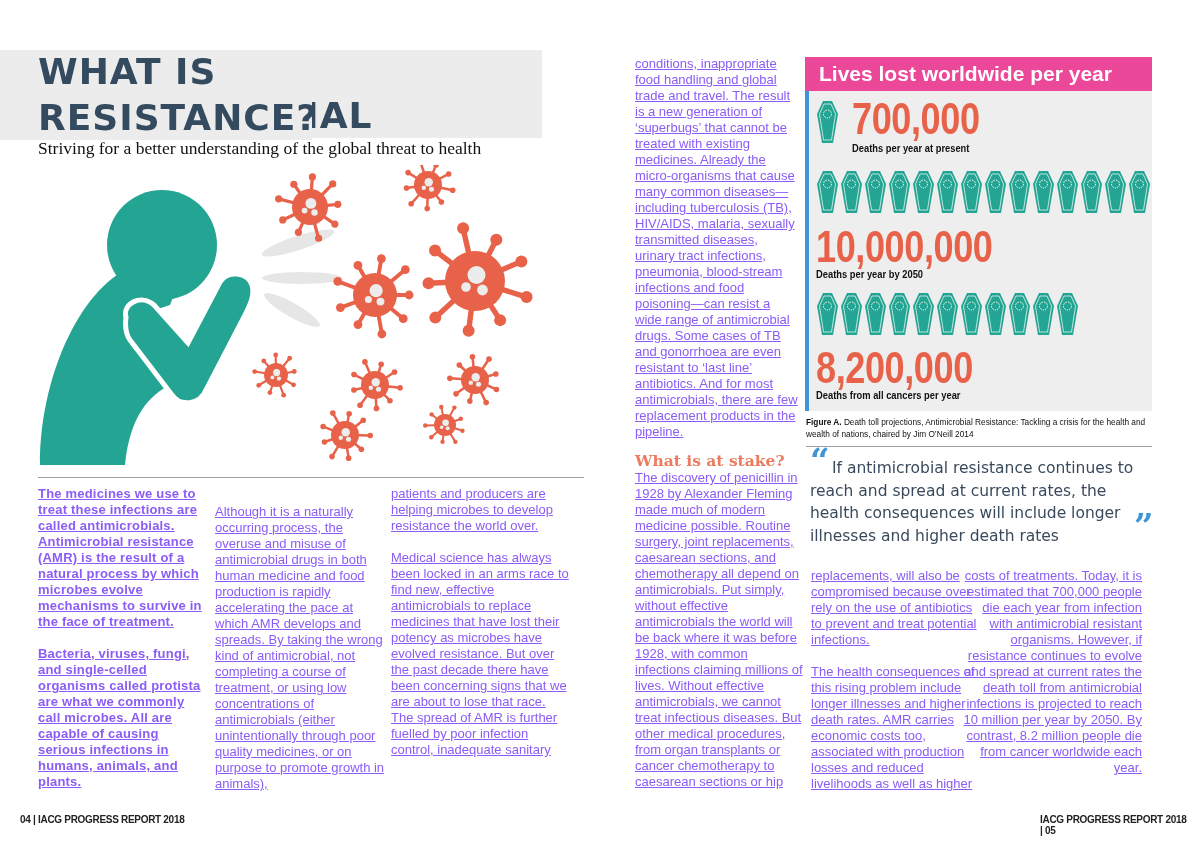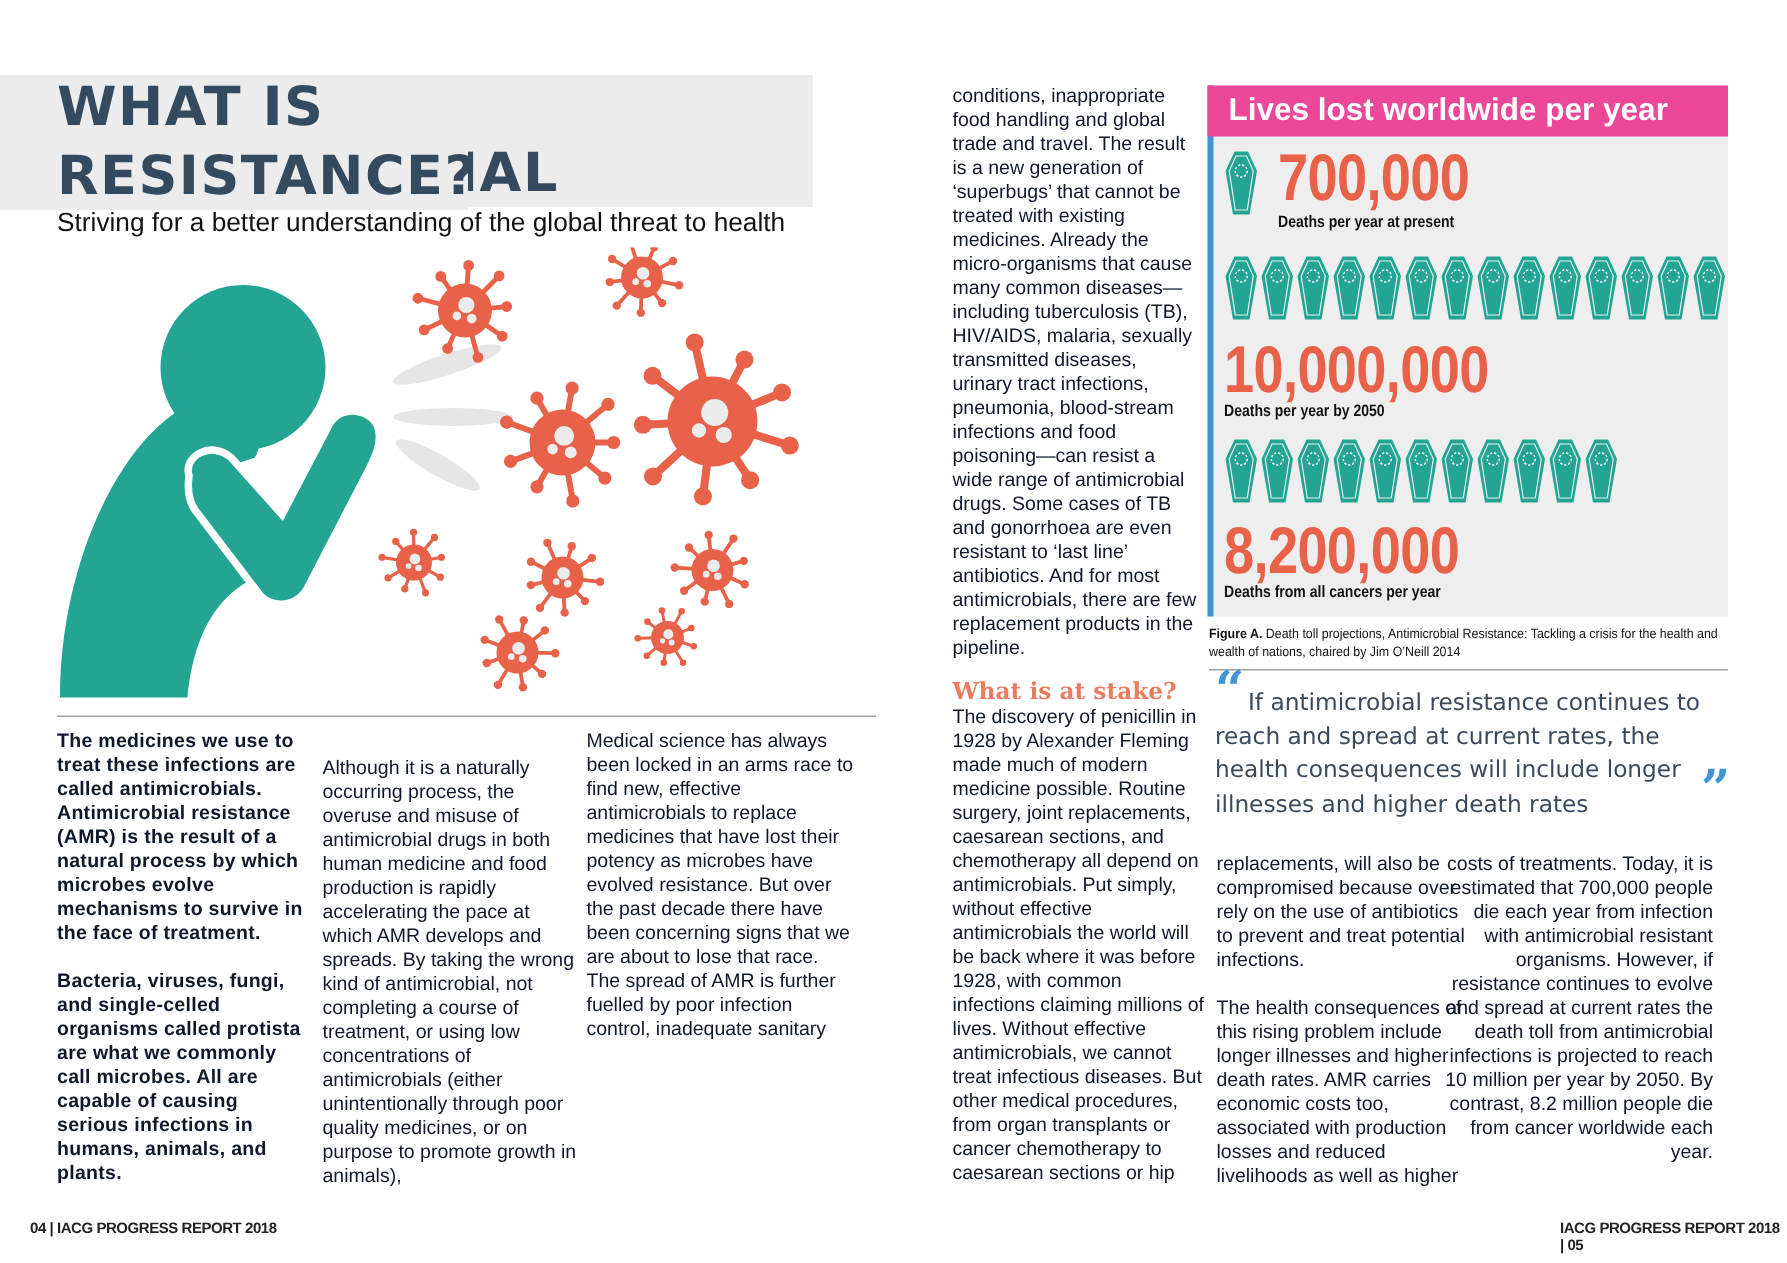--- a/index.html
+++ b/index.html
@@ -1,21 +1,21 @@
 <!DOCTYPE html>
 <html><head>
 <meta charset="utf-8">
 <style>
   html, body { margin: 0; padding: 0; background: #ffffff; }
   body { width: 1191px; height: 842px; position: relative; overflow: hidden; font-family: "Liberation Sans", sans-serif; color: #111; }
   .abs { position: absolute; }
   .title-line { position: absolute; background: #ececec; font-family: "DejaVu Sans", sans-serif; font-weight: bold; color: #344a5e; font-size: 36px; letter-spacing: 1px; line-height: 44px; padding: 0 8px 0 38px; }
-  .subtitle { position: absolute; left: 38px; top: 138px; font-family: Liberation Sans, sans-serif; font-size: 17.5px; color: #111; }
+  .subtitle { position: absolute; left: 38px; top: 138px; font-family: Liberation Serif, serif; font-size: 17.5px; color: #111; }
   .divider { position: absolute; height: 1px; background: #9aa0a6; }
-  .col { position: absolute; font-size: 13px; line-height: 16px; color: #0f172a; }
+  .col { position: absolute; font-size: 13px; line-height: 16px; color: #8b5cf6; text-decoration: underline; }
   .col p { margin: 0 0 16px 0; }
   .col.bold { font-weight: bold; letter-spacing: 0.2px; }
   .footer { position: absolute; top: 814px; font-size: 10px; font-weight: bold; color: #222; letter-spacing: -0.3px; }
   .stake-heading { position: absolute; left: 635px; top: 451px; font-family: "DejaVu Serif", serif; font-weight: bold; font-size: 15.5px; color: #ec7b5f; }
   .infobox { position: absolute; left: 805px; top: 57px; width: 347px; height: 354px; background: #eeeeee; border-left: 4px solid #3f95d5; box-sizing: border-box; }
   .info-header { position: absolute; left: 805px; top: 57px; width: 347px; height: 34px; background: #ec4899; color: #ffffff; font-weight: bold; font-size: 21px; line-height: 34px; padding-left: 14px; box-sizing: border-box; }
   .big-num { position: absolute; color: #e8624a; font-weight: bold; font-size: 44px; line-height: 44px; font-family: "Liberation Sans", sans-serif; transform: scaleX(0.82); transform-origin: left center; letter-spacing: -0.5px; }
   .big-label { position: absolute; font-weight: bold; font-size: 11px; color: #111; transform: scaleX(0.85); transform-origin: left center; }
   .coffin-row { position: absolute; display: flex; gap: 1px; }
   .coffin { width: 23px; height: 44px; }
@@ -265,20 +265,21 @@
 <div class="divider" style="left:38px; top:477px; width:546px;"></div>
 
 <div class="col bold" style="left:38px; top:486px; width:172px;">
   <p>The medicines we use to treat these infections are called antimicrobials. Antimicrobial resistance (AMR) is the result of a natural process by which microbes evolve mechanisms to survive in the face of treatment.</p>
   <p>Bacteria, viruses, fungi, and single-celled organisms called protista are what we commonly call microbes. All are capable of causing serious infections in humans, animals, and plants.</p>
 </div>
 <div class="col" style="left:215px; top:504px; width:170px;">
   <p>Although it is a naturally occurring process, the overuse and misuse of antimicrobial drugs in both human medicine and food production is rapidly accelerating the pace at which AMR develops and spreads. By taking the wrong kind of antimicrobial, not completing a course of treatment, or using low concentrations of antimicrobials (either unintentionally through poor quality medicines, or on purpose to promote growth in animals),</p>
 </div>
 <div class="col" style="left:391px; top:486px; width:180px;">
+  <p>patients and producers are helping microbes to develop resistance the world over.</p>
   <p>Medical science has always been locked in an arms race to find new, effective antimicrobials to replace medicines that have lost their potency as microbes have evolved resistance. But over the past decade there have been concerning signs that we are about to lose that race. The spread of AMR is further fuelled by poor infection control, inadequate sanitary</p>
 </div>
 
 <div class="footer" style="left:20px;">04 | IACG PROGRESS REPORT 2018</div>
 
 <div class="col" style="left:635px; top:56px; width:165px;">
   <p>conditions, inappropriate food handling and global trade and travel. The result is a new generation of ‘superbugs’ that cannot be treated with existing medicines. Already the micro-organisms that cause many common diseases—including tuberculosis (TB), HIV/AIDS, malaria, sexually transmitted diseases, urinary tract infections, pneumonia, blood-stream infections and food poisoning—can resist a wide range of antimicrobial drugs. Some cases of TB and gonorrhoea are even resistant to ‘last line’ antibiotics. And for most antimicrobials, there are few replacement products in the pipeline.</p>
 </div>
 
 <div class="stake-heading">What is at stake?</div>

